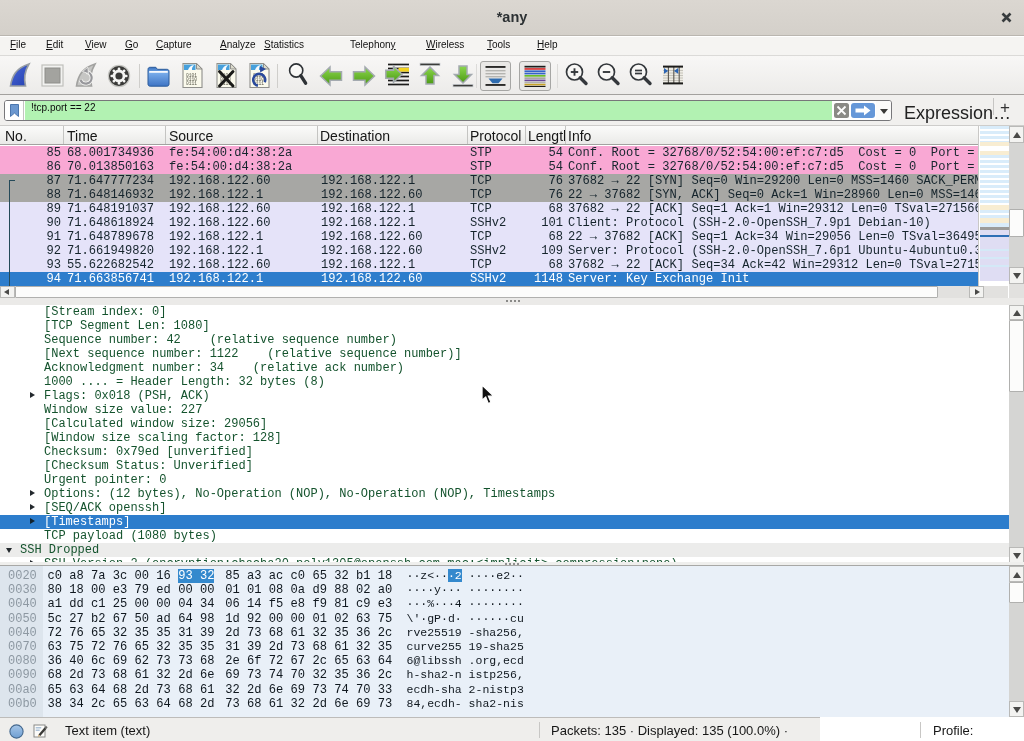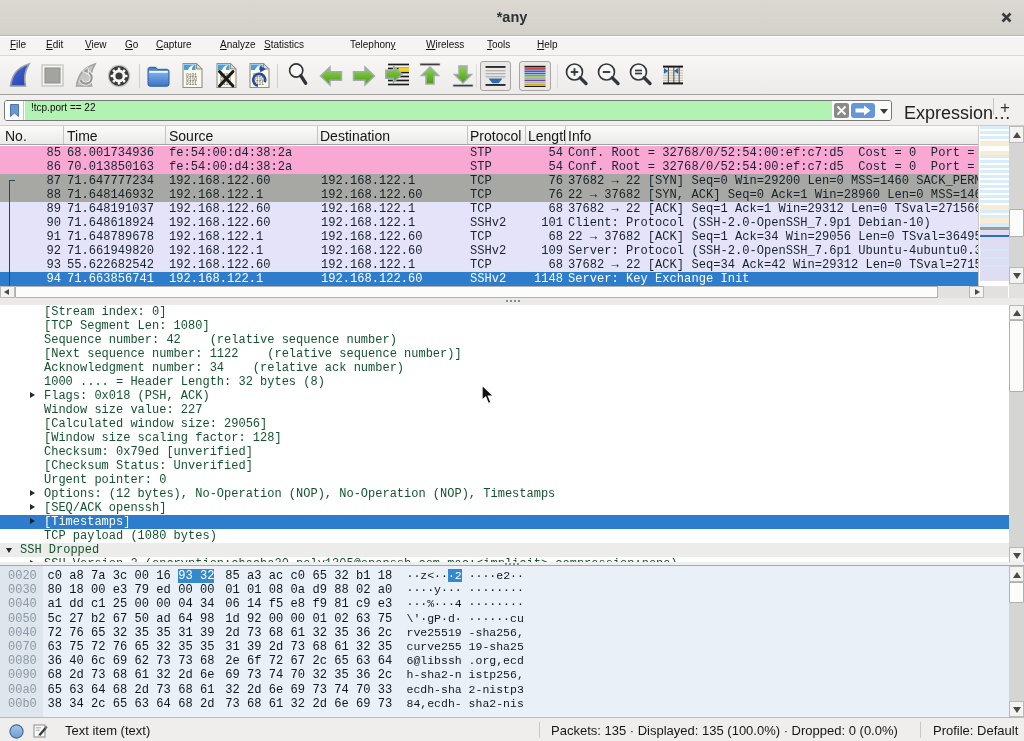--- a/index.html
+++ b/index.html
@@ -77,21 +77,21 @@
 #hex{left:0;top:566px;width:1009px;height:151px;background:#e9f0f8;overflow:hidden}
 #hexoff{position:absolute;left:0;top:0;width:43px;height:151px;background:#dde5ed}
 .hl{position:absolute;left:0;width:1009px;height:14px;font-family:"Liberation Mono",monospace;font-size:12.1px;line-height:14px;white-space:pre;color:#10181f}
 .hl span{position:absolute;top:0}
 .ho{left:8px;font-size:12px;color:#8d98a2}
 .h1{left:47.5px}
 .h2{left:225.3px}
 .ha{left:406.5px;font-size:11.5px}
 .hl i{font-style:normal;background:#3489cd;color:#fff}
 
-#status{left:0;top:717px;width:1024px;height:24px;background:#efeeec;border-top:1px solid #bdbcba}
+#status{left:0;top:717px;width:820px;height:24px;background:#efeeec;border-top:1px solid #bdbcba}
 #status span{position:absolute;top:5px;font-size:13px;color:#161616}
 .ssep{position:absolute;top:4px;width:1px;height:16px;background:#c8c7c5}
 </style>
 </head>
 <body>
 <div id="w">
   <div class="abs" id="title">*any<svg class="abs" style="left:1001px;top:12px" width="11" height="11" viewBox="0 0 11 11">
         <path d="M1.5 1.5 L9.5 9.5 M9.5 1.5 L1.5 9.5" stroke="#383c3e" stroke-width="2.6"></path>
       </svg></div>
   <div class="abs" id="menu">

